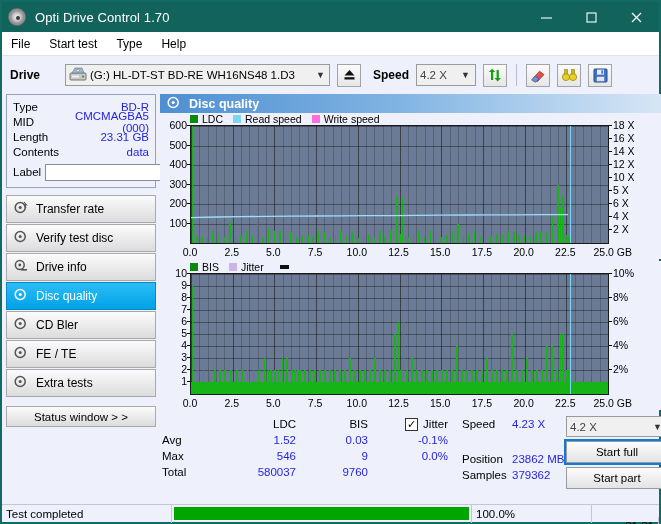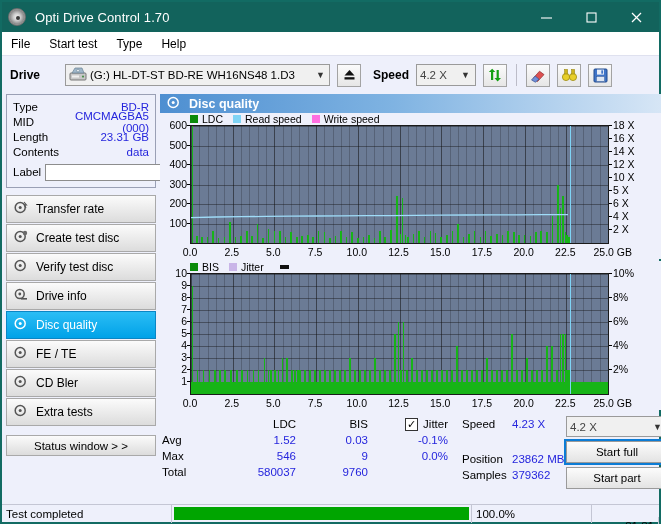--- a/index.html
+++ b/index.html
@@ -287,30 +287,20 @@
                 <path d="M10 1 L12.5 4 L10.5 4 L12 7" stroke="#555" stroke-width="1.1" fill="none"></path>
               </svg>
           </span>
           <span class="nav-label">Transfer rate</span>
         </div>
         <div class="nav-item">
           <span>
             <svg width="14" height="13" viewBox="0 0 14 13">
                 <circle cx="6.2" cy="6.5" r="5" fill="none" stroke="#555" stroke-width="1.5"></circle>
                 <circle cx="6.2" cy="6.5" r="1.5" fill="#555"></circle>
-                <circle cx="11" cy="3" r="2.2" fill="#6a6a6a"></circle>
-              </svg>
-          </span>
-          <span class="nav-label">Create test disc</span>
-        </div>
-        <div class="nav-item">
-          <span>
-            <svg width="14" height="13" viewBox="0 0 14 13">
-                <circle cx="6.2" cy="6.5" r="5" fill="none" stroke="#555" stroke-width="1.5"></circle>
-                <circle cx="6.2" cy="6.5" r="1.5" fill="#555"></circle>
               </svg>
           </span>
           <span class="nav-label">Verify test disc</span>
         </div>
         <div class="nav-item">
           <span>
             <svg width="14" height="13" viewBox="0 0 14 13">
                 <circle cx="5.8" cy="6" r="4.4" fill="none" stroke="#555" stroke-width="1.5"></circle>
                 <circle cx="5.8" cy="6" r="1.4" fill="#555"></circle>
                 <rect x="7" y="10" width="6" height="1.6" fill="#555"></rect>
@@ -327,30 +317,30 @@
           </span>
           <span class="nav-label">Disc quality</span>
         </div>
         <div class="nav-item">
           <span>
             <svg width="14" height="13" viewBox="0 0 14 13">
                 <circle cx="6.2" cy="6.5" r="5" fill="none" stroke="#555" stroke-width="1.5"></circle>
                 <circle cx="6.2" cy="6.5" r="1.5" fill="#555"></circle>
               </svg>
           </span>
-          <span class="nav-label">FE / TE</span>
+          <span class="nav-label">CD Bler</span>
         </div>
         <div class="nav-item">
           <span>
             <svg width="14" height="13" viewBox="0 0 14 13">
                 <circle cx="6.2" cy="6.5" r="5" fill="none" stroke="#555" stroke-width="1.5"></circle>
                 <circle cx="6.2" cy="6.5" r="1.5" fill="#555"></circle>
               </svg>
           </span>
-          <span class="nav-label">CD Bler</span>
+          <span class="nav-label">FE / TE</span>
         </div>
         <div class="nav-item">
           <span>
             <svg width="14" height="13" viewBox="0 0 14 13">
                 <circle cx="6.2" cy="6.5" r="5" fill="none" stroke="#555" stroke-width="1.5"></circle>
                 <circle cx="6.2" cy="6.5" r="1.5" fill="#555"></circle>
               </svg>
           </span>
           <span class="nav-label">Extra tests</span>
         </div>

